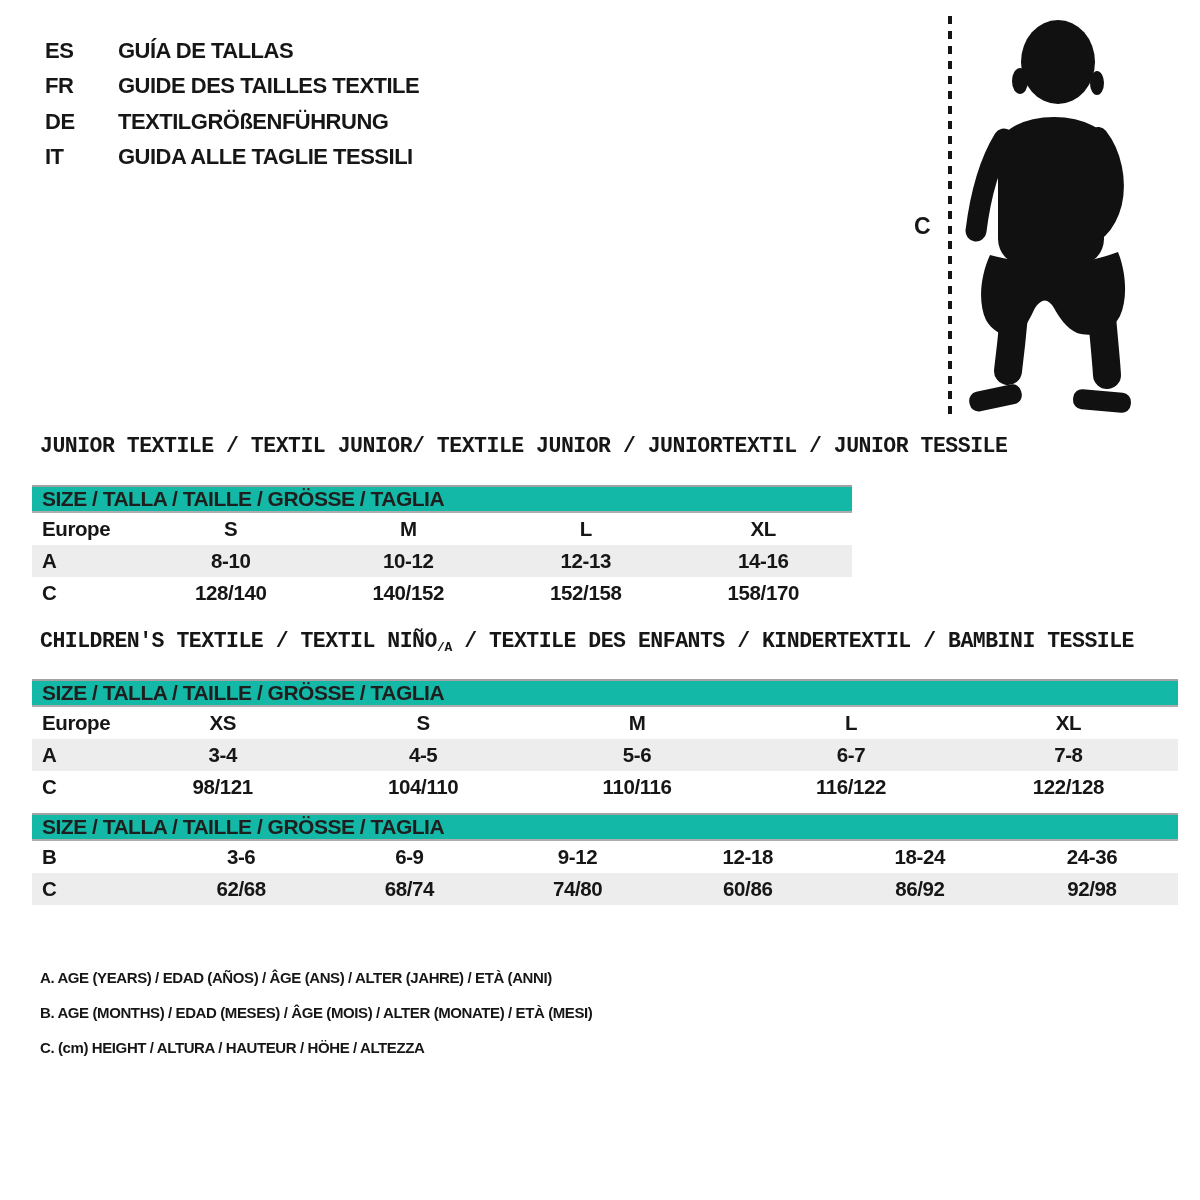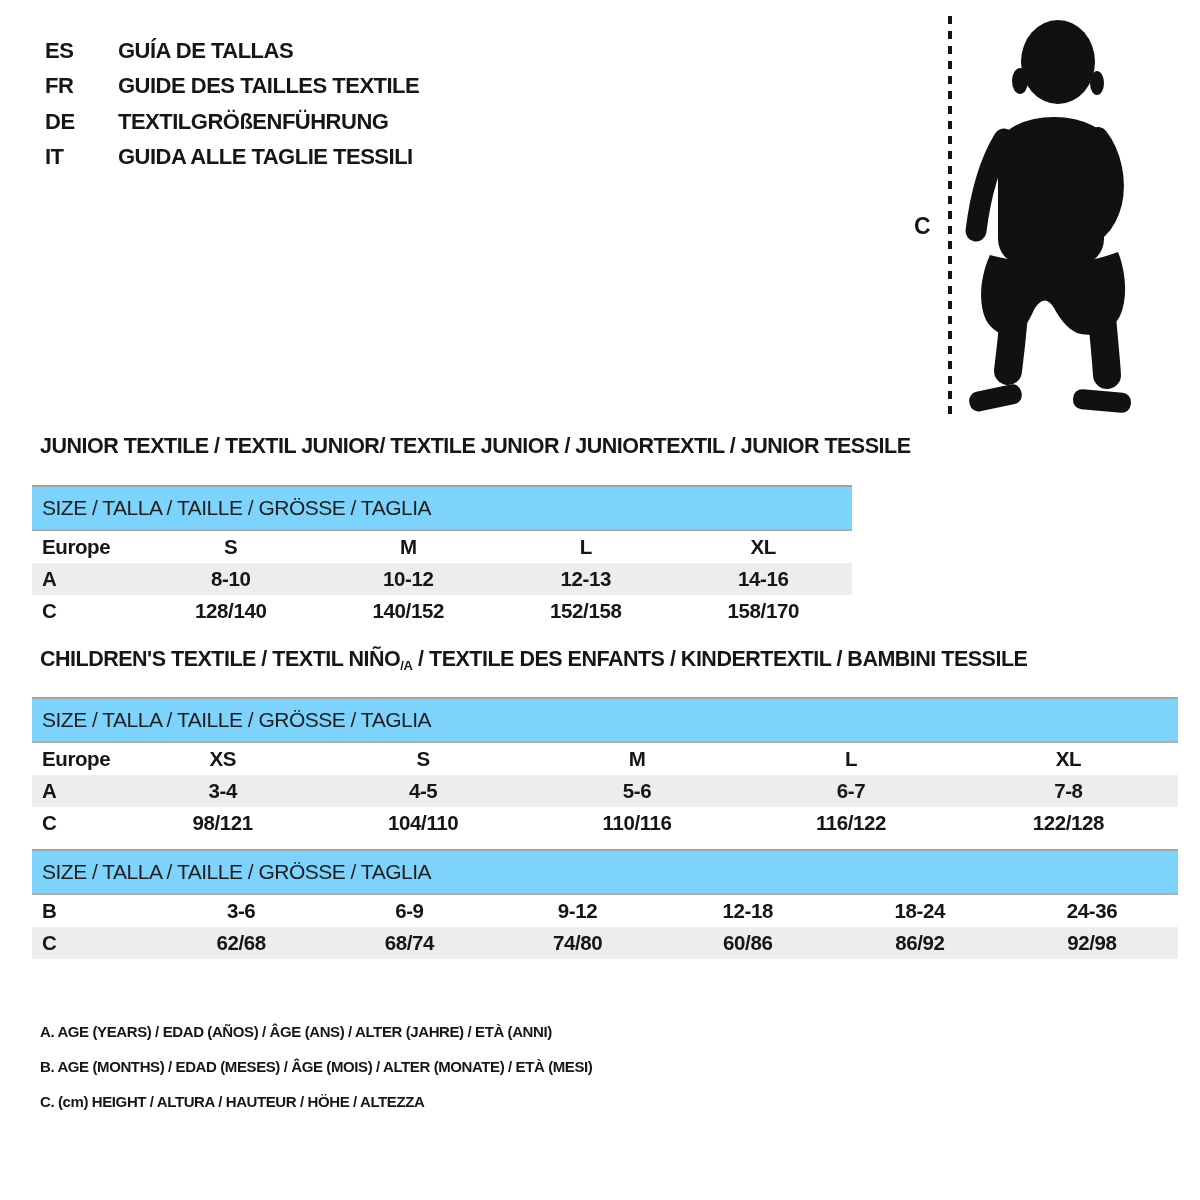--- a/index.html
+++ b/index.html
@@ -20,37 +20,37 @@
   .dash-line {
     position:absolute; left:48px; top:6px; width:4px; height:402px;
     background:repeating-linear-gradient(to bottom,#141414 0 8px, transparent 8px 15px);
   }
   .figure-label { position:absolute; left:14px; top:203px; font-size:23px; font-weight:700; }
   svg.baby { position:absolute; left:62px; top:5px; }
 
   
   .section-title { margin:0 0 0 40px; font-size:21.5px; font-weight:700; letter-spacing:-0.5px; line-height:24px; }
   .title-line { height:38px; }
-  .title-line:last-child { height:24px; }
+  .title-line:last-child { height:24px;font-family:Liberation Mono, monospace; }
   .sub { font-size:13px; vertical-align:-4px; letter-spacing:-0.3px; }
 
   .sec-junior .section-title   { margin-top:434px; }
   .sec-children .section-title { margin-top:20px; }
   .sec-babies .section-title   { margin-top:41px; }
 
   .size-table-wrap { margin-left:32px; }
   .sec-junior   .size-table-wrap { width:820px;  margin-top:27px; }
   .sec-children .size-table-wrap { width:1146px; margin-top:26px; }
   .sec-babies   .size-table-wrap { width:1146px; margin-top:10px; }
 
   .size-bar {
-    box-sizing:border-box; height:46px; background:#7dd3fc;
+    box-sizing:border-box; height:28px; background:#14b8a6;
     border-top:2px solid #a3a3a3; border-bottom:2px solid #adadad;
     display:flex; align-items:center; padding-left:10px;
-    font-size:21px; font-weight:400; letter-spacing:-0.5px; color:#1e1e1e;
+    font-size:21px; font-weight:700; letter-spacing:-0.5px; color:#1e1e1e;
   }
   table.size-table { width:100%; border-collapse:collapse; }
   .size-table td {
     height:32px; padding:0; font-size:20.5px; font-weight:700;
     letter-spacing:-0.4px; text-align:center; white-space:nowrap;
   }
   .size-table td.row-label { text-align:left; padding-left:10px; }
   tr.shade { background:#ededed; }
   .sec-junior   col.label { width:110px; }
   .sec-children col.label { width:98px;  }

